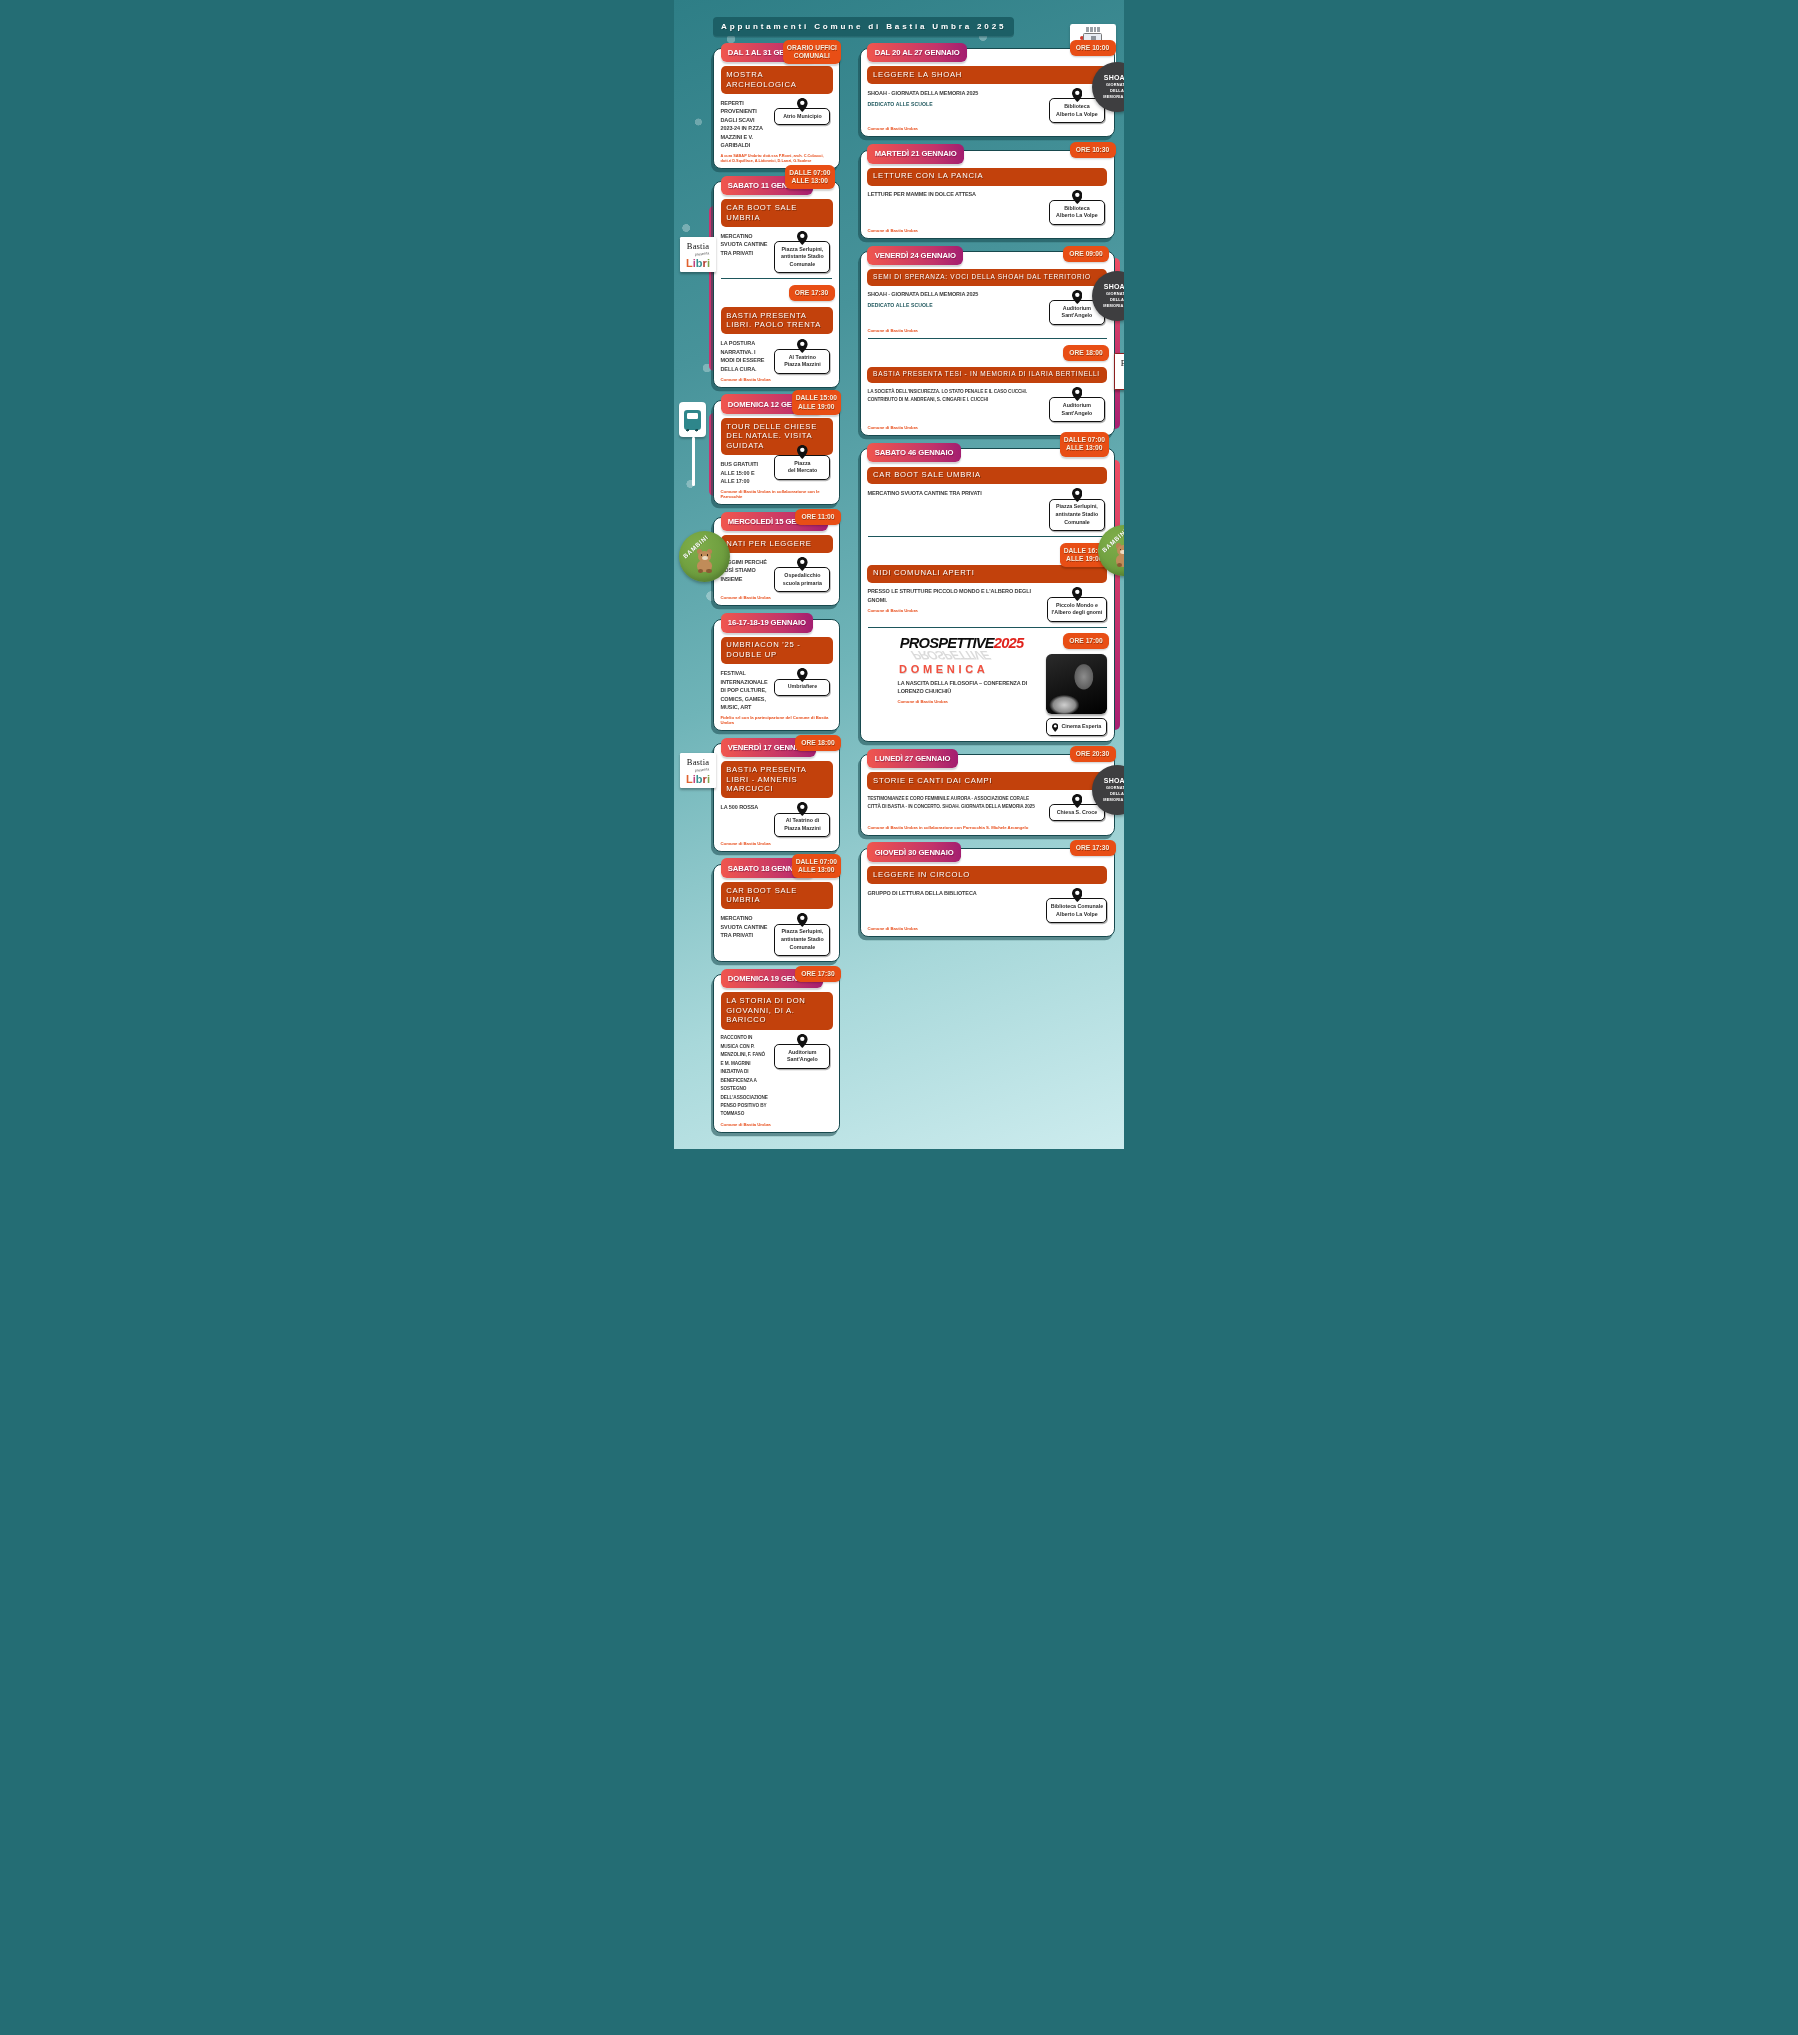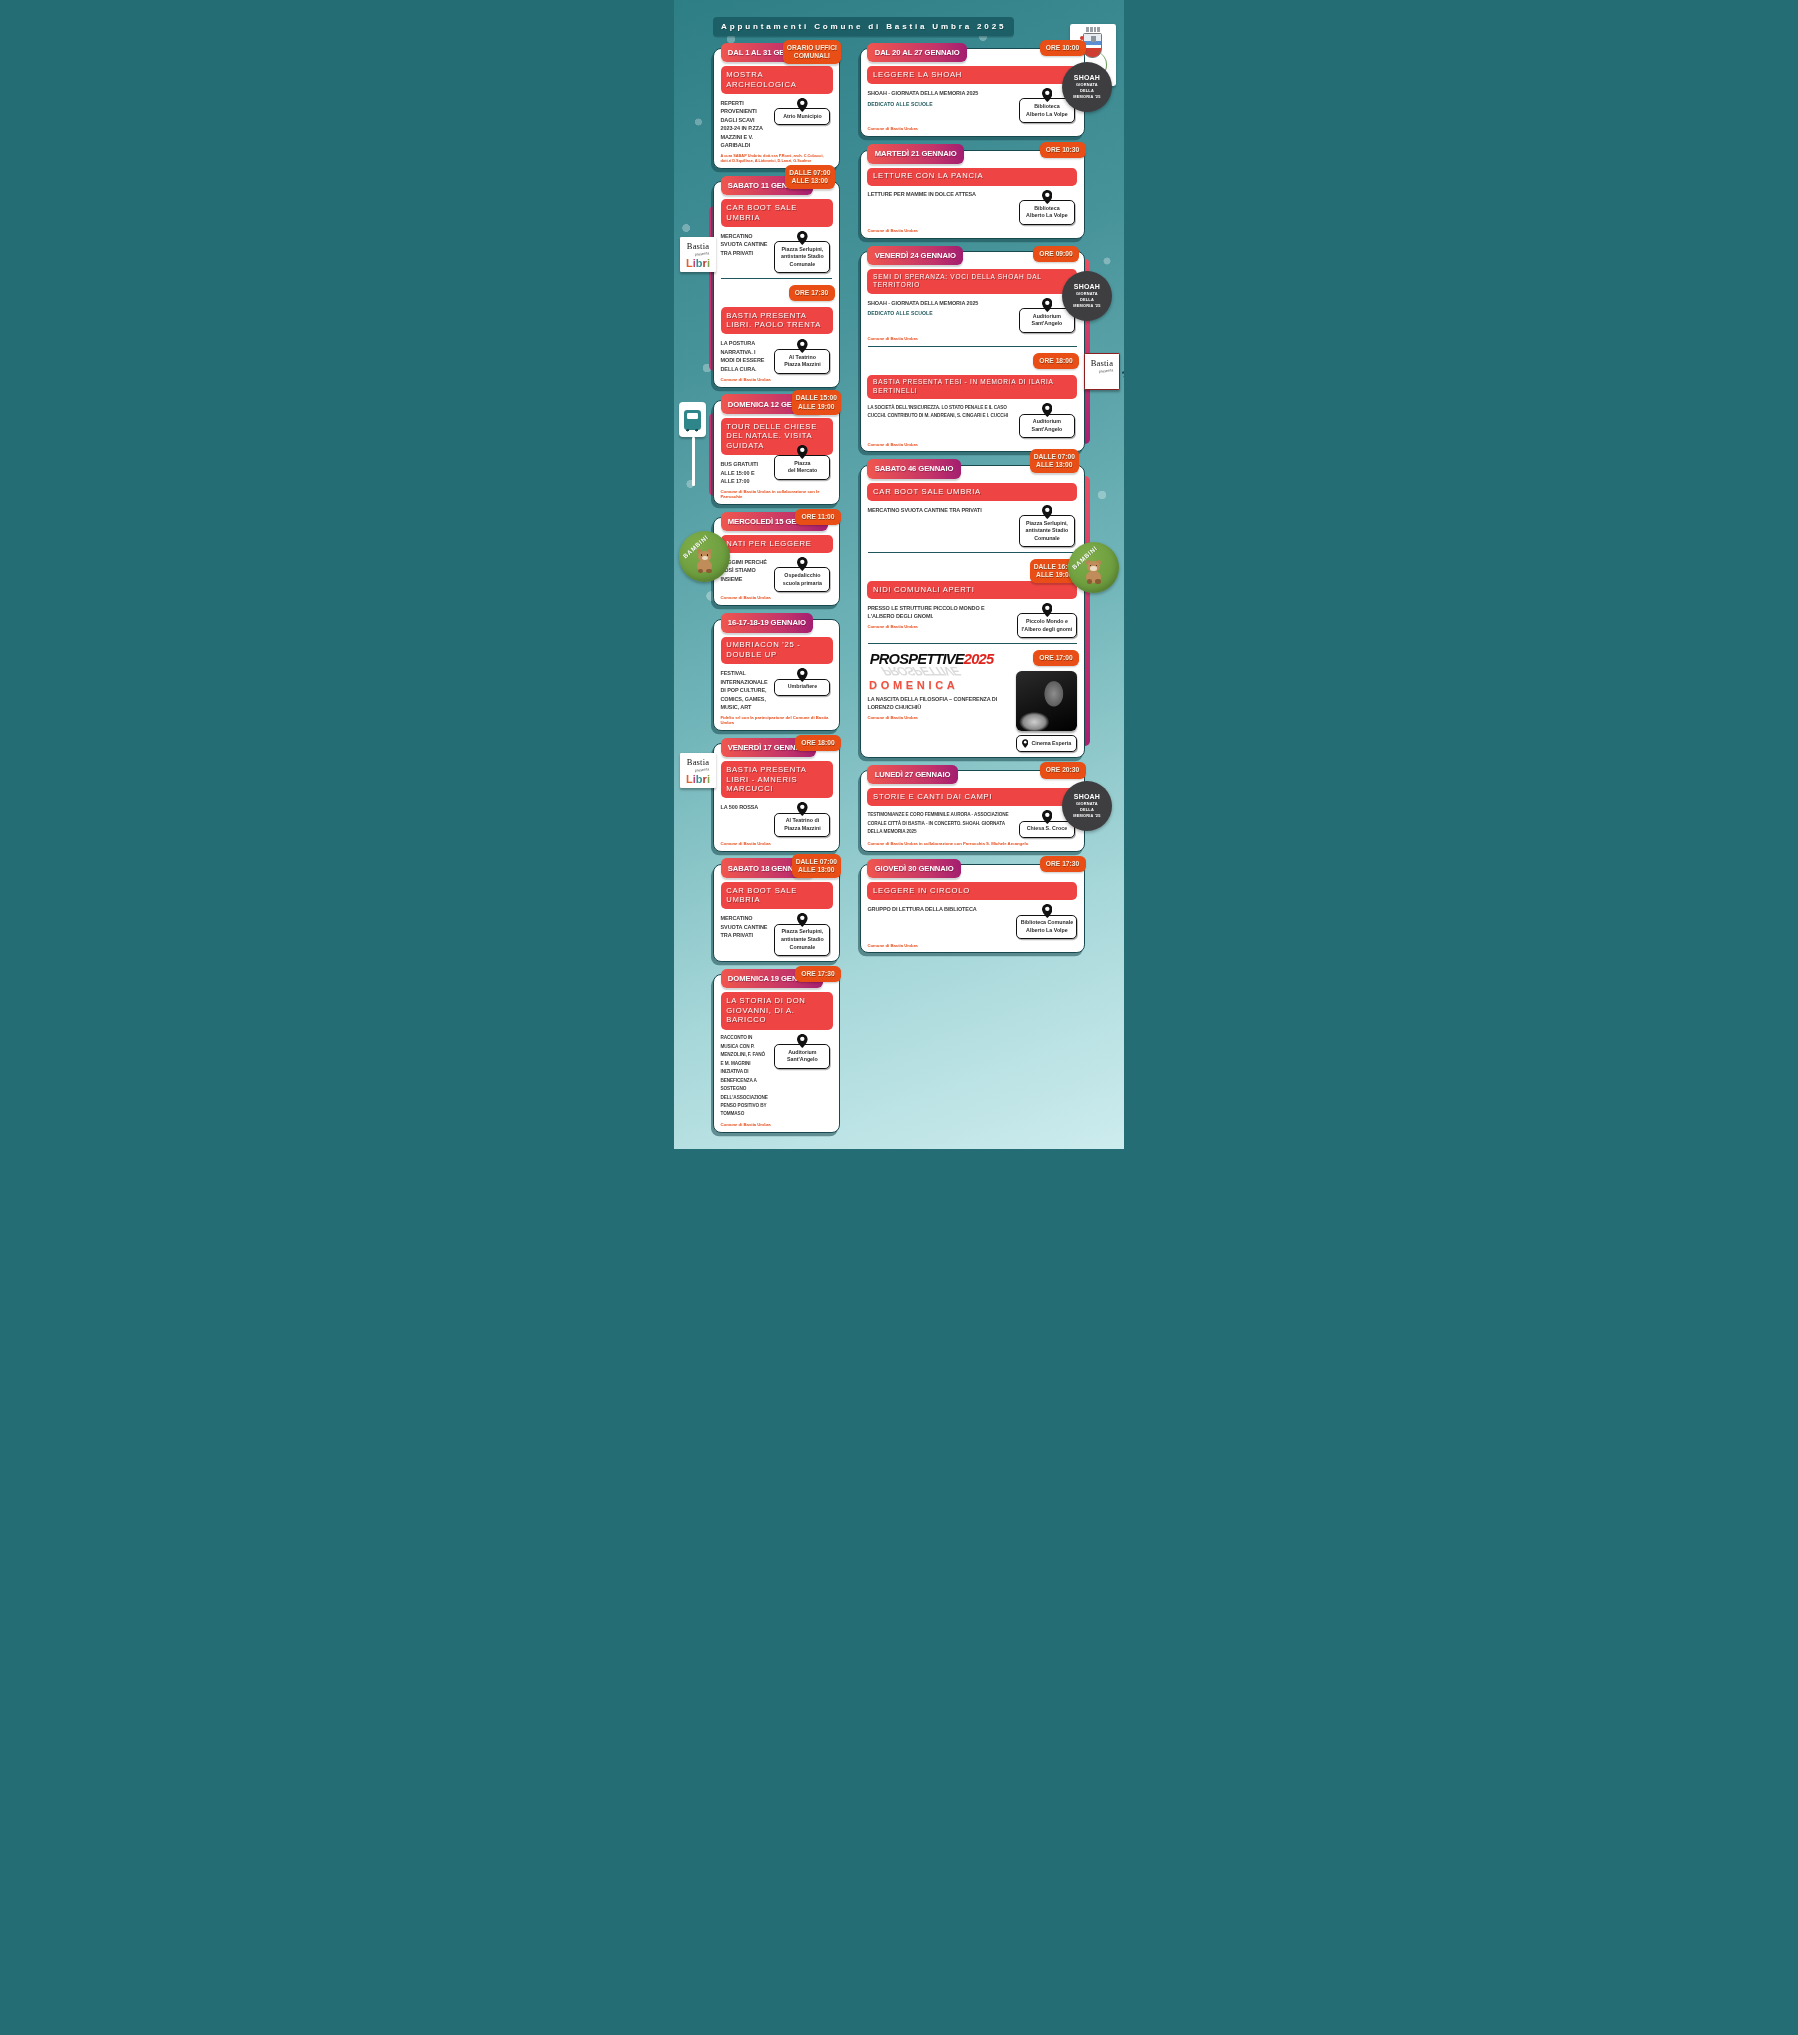--- a/index.html
+++ b/index.html
@@ -90,21 +90,21 @@
   }
   .time-badge{
     position:absolute; top:-9px; right:-1.6px; z-index:5; min-width:46px;
     background:#e84e15; color:#f7ecdd; font-weight:bold; font-size:6.7px; text-align:center;
     padding:4.1px 4.1px; border-radius:5.7px; line-height:1.2; text-shadow:0.4px 0.6px 0.4px rgba(100,30,0,.5);
     box-shadow:0 1.2px 1.6px rgba(0,0,0,.18);
   }
   .time-badge span{ display:block; white-space:nowrap; }
 
   .title-bar{
-    background:#ef4444; color:#fff; border-radius:4.9px; padding:3.7px 5.7px 4.5px 5.7px;
+    background:#c2410c; color:#fff; border-radius:4.9px; padding:3.7px 5.7px 4.5px 5.7px;
     font-size:7.7px; font-weight:500; letter-spacing:0.7px;
     text-shadow:0.8px 0.8px 0.4px rgba(0,0,0,.35); line-height:1.25; margin-bottom:4.1px;
   }
   .content{ display:flex; justify-content:space-between; gap:4.1px; }
   .descwrap{ flex:1; min-width:0; padding-top:0.8px; }
   .desc{
     color:#3b3b3b; font-weight:bold; font-size:5.5px; line-height:1.55; letter-spacing:-0.1px;
   }
   .desc.small{ font-size:4.7px; line-height:1.8; }
   .tag{ margin-top:3.3px; color:#1d565c; font-weight:bold; font-size:5.1px; letter-spacing:0.1px; }
@@ -176,21 +176,21 @@
   .bus-sign{ width:27px; height:35px; background:#fff; border-radius:4.1px; box-shadow:0 1.2px 2px rgba(0,0,0,.25);
     display:flex; align-items:center; justify-content:center; }
   .bus{ width:16.3px; height:19.5px; background:#2e868b; border-radius:3.3px; position:relative; }
   .bus::before{ content:""; position:absolute; left:2.4px; top:2.4px; width:11.4px; height:6.5px; background:#fff; border-radius:1.2px; }
   .bus::after{ content:""; position:absolute; left:2px; bottom:-2px; width:12.2px; height:2.4px;
     background:radial-gradient(circle at 1.6px 1.2px,#17494e 1.2px,transparent 1.4px),
                radial-gradient(circle at 10.6px 1.2px,#17494e 1.2px,transparent 1.4px); }
   .bus-pole{ width:2.8px; height:49px; background:#fff; margin:0 auto; border-radius:1.2px; }
 
   
-  .r4c-flex{ display:flex; gap:18px; }
+  .r4c-flex{ display:flex; gap:18px;margin-left:30px; }
   .r4c-left{ flex:1; min-width:0; }
   .pro-logo{
     display:inline-block; padding:2.4px 4.1px 0.8px 2.4px; position:relative;
     background-image:linear-gradient(rgba(120,120,120,.45) 0.4px, transparent 0.4px),
                      linear-gradient(90deg, rgba(120,120,120,.45) 0.4px, transparent 0.4px);
     background-size:8.1px 6.1px;
   }
   .pro-main{ font-style:italic; font-weight:800; font-size:14.7px; letter-spacing:-0.8px; color:#0d0d0d; white-space:nowrap; line-height:1; }
   .pro-year{ color:#e0231d; font-style:italic; }
   .pro-reflect{ transform:scaleY(-1) skewX(-24deg); opacity:.14; margin:-1.6px 0 0 12.2px;

